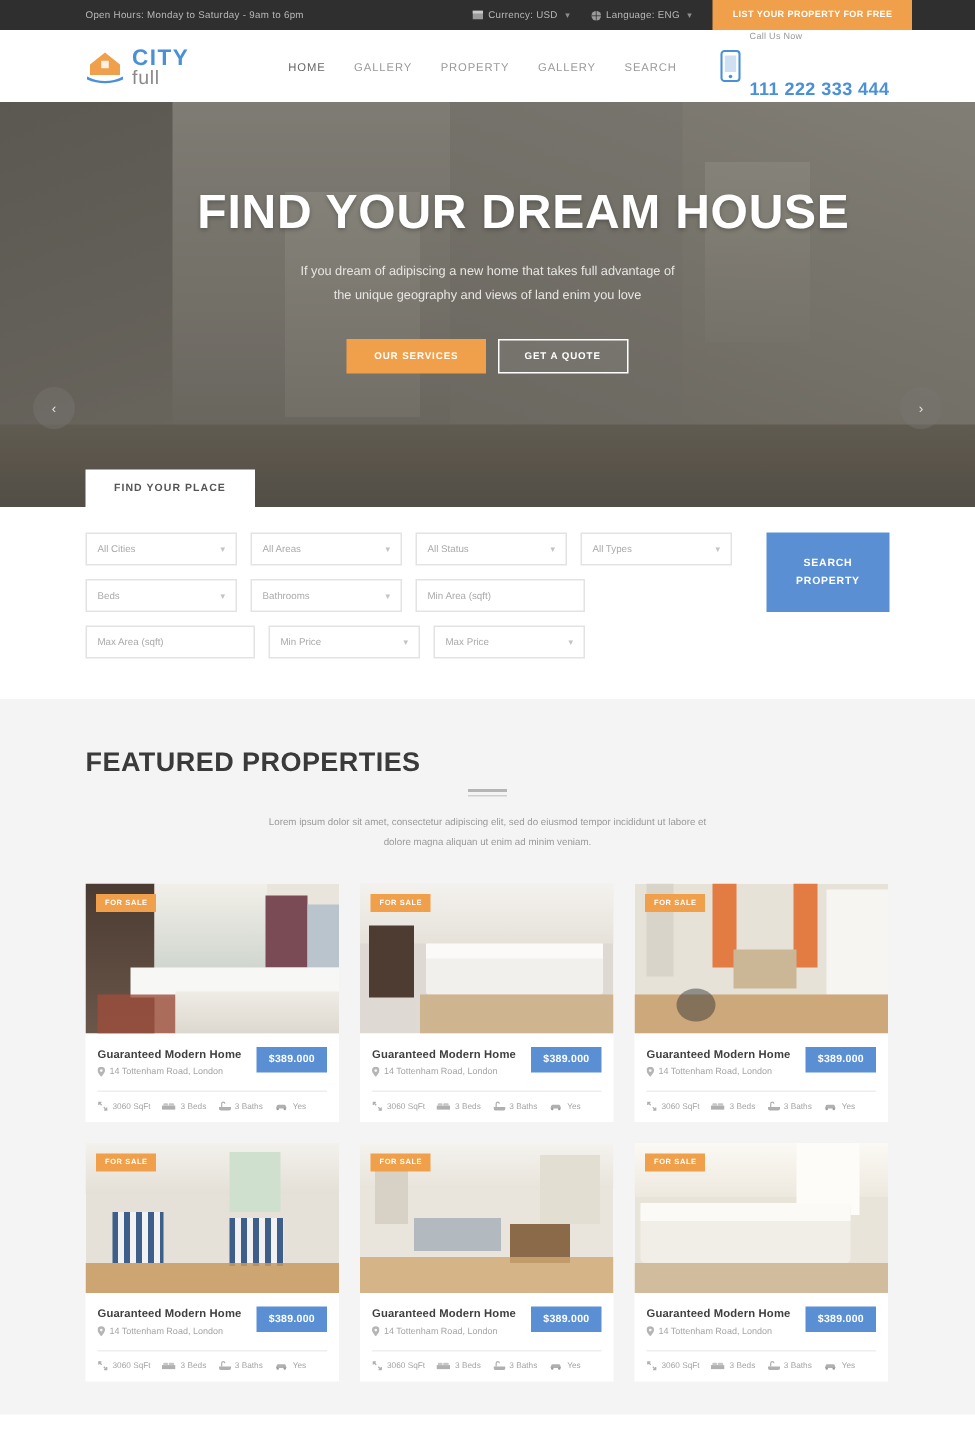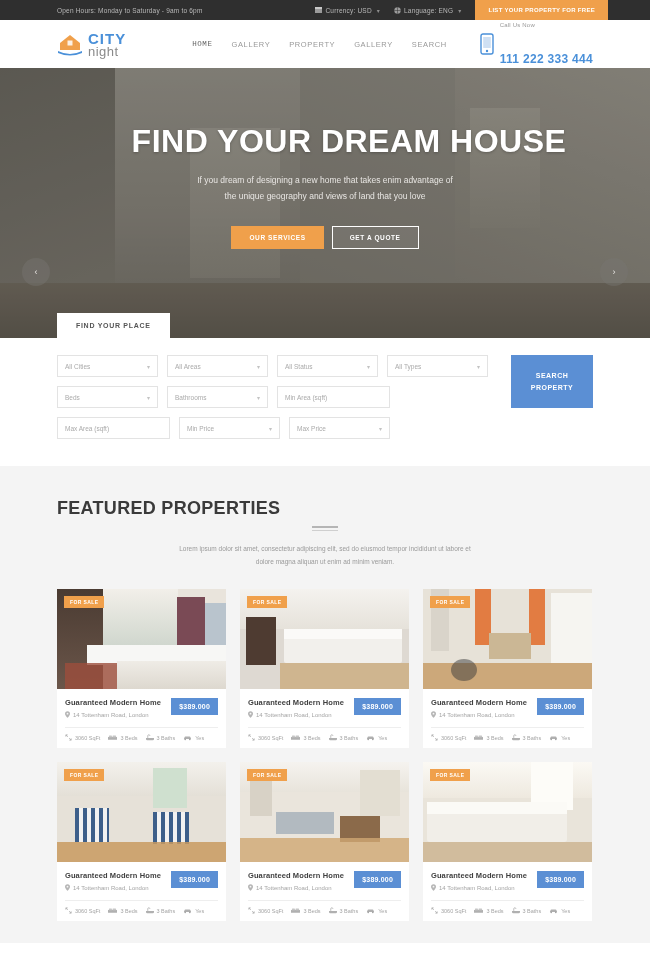--- a/index.html
+++ b/index.html
@@ -29,21 +29,21 @@
   .header {
     height:48px; background:#fff; display:flex; align-items:center;
     padding:0 57px; position:relative; z-index:5;
   }
   .logo { display:flex; align-items:center; gap:5px; }
   .logo-text { line-height:1; }
   .logo-city { font-size:15px; font-weight:bold; color:#4a90d9; letter-spacing:1px; display:block; }
   .logo-night { font-size:13px; color:#8a8a8a; letter-spacing:.5px; display:block; margin-top:-1px; }
   .nav { display:flex; gap:19px; margin-left:66px; }
   .nav a { font-size:7.5px; color:#999; text-decoration:none; letter-spacing:.6px; font-weight:500; }
-  .nav a.active { color:#666;font-family:Liberation Mono, monospace; }
+  .nav a.active { color:#666; }
   .callbox { margin-left:auto; display:flex; align-items:center; gap:6px; }
   .call-label { font-size:6px; color:#999; letter-spacing:.2px; }
   .call-num { font-size:12px; color:#4a90d9; font-weight:bold; letter-spacing:.3px;margin-top:24px; }
 
   
   .hero {
     height:270px; position:relative; overflow:hidden;
     background:linear-gradient(180deg,#8d8679 0%,#9a9488 40%,#8a8378 100%);
   }
   .hero-photo { position:absolute; inset:0; }
@@ -170,21 +170,21 @@
   <div class="logo">
     <span>
       <svg width="26" height="24" viewBox="0 0 26 24">
         <path d="M3 11 L13 3 L23 11 L23 18 L3 18 Z" fill="#f0a04b"></path>
         <rect x="10.5" y="8.5" width="5" height="5" fill="#fff" opacity=".85"></rect>
         <path d="M1 19 Q13 25 25 19 L25 21 Q13 26 1 21 Z" fill="#4a90d9"></path>
       </svg>
     </span>
     <span class="logo-text">
       <span class="logo-city">CITY</span>
-      <span class="logo-night">night</span>
+      <span class="logo-night">full</span>
     </span>
   </div>
 
   <div class="nav">
     <a href="#" class="active">HOME</a>
     <a href="#">GALLERY</a>
     <a href="#">PROPERTY</a>
     <a href="#">GALLERY</a>
     <a href="#">SEARCH</a>
   </div>
@@ -212,22 +212,22 @@
     <div class="hp" style="left:455px;top:0;width:195px;height:270px;background:linear-gradient(200deg,#b8b2a6,#8e887c);"></div>
     <div class="hp" style="left:0;top:215px;width:650px;height:55px;background:linear-gradient(180deg,#7a6f60,#5f564a);"></div>
     <div class="hp" style="left:470px;top:40px;width:70px;height:120px;background:linear-gradient(180deg,#c9c3b5,#a39d90);opacity:.7;"></div>
     <div class="hp" style="left:190px;top:60px;width:90px;height:150px;background:linear-gradient(180deg,#cfcabd,#a8a295);opacity:.55;"></div>
   </div>
   <div class="hero-veil"></div>
 
   <div class="hero-inner">
     <div class="hero-title">FIND YOUR DREAM HOUSE</div>
     <div class="hero-sub">
-      <span>If you dream of designing a new home that takes enim advantage of</span><br>
-      <span>the unique geography and views of land that you love</span>
+      <span>If you dream of adipiscing a new home that takes full advantage of</span><br>
+      <span>the unique geography and views of land enim you love</span>
     </div>
     <div class="hero-btns">
       <button class="btn-primary">OUR SERVICES</button>
       <button class="btn-ghost">GET A QUOTE</button>
     </div>
   </div>
 
   <div class="hero-arrow arrow-left">‹</div>
   <div class="hero-arrow arrow-right">›</div>
   <div class="find-tab">FIND YOUR PLACE</div>

